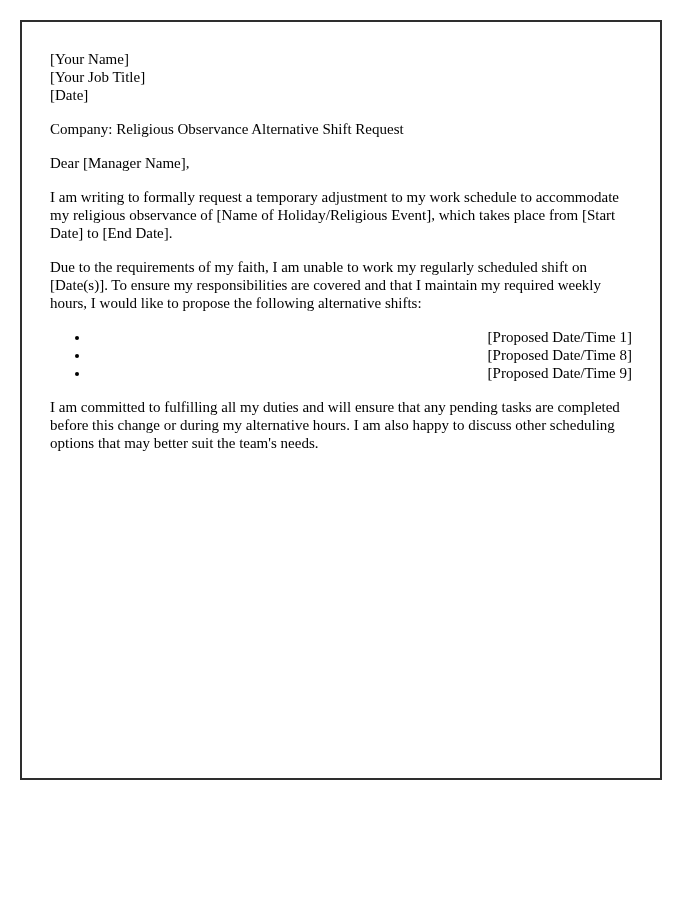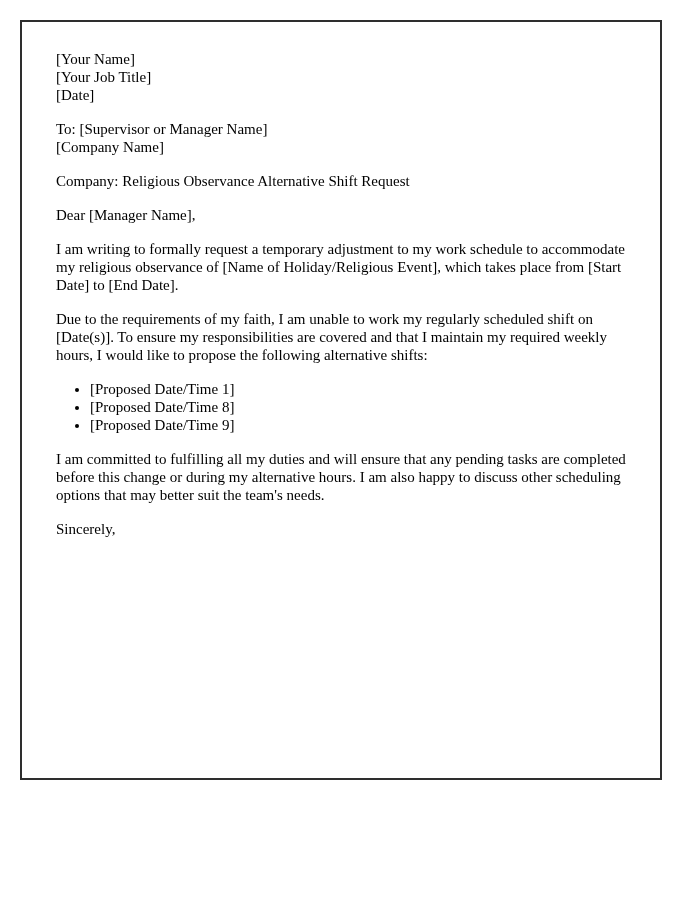--- a/index.html
+++ b/index.html
@@ -24,64 +24,60 @@
     border: 2px solid #2e2e2e;
     padding: 28px;
     background: #ffffff;
     color: #000000;
     font-family: "Liberation Serif", "DejaVu Serif", serif;
     font-size: 15px;
     line-height: 18px;
     overflow: hidden;
   }
   .block {
-    margin: 16px 6px;
+    margin: 16px 0;
   }
   .block:first-child {
     margin-top: 0;
   }
   ul.shift-list {
     margin: 16px 0;
     padding-left: 40px;
+    text-align: right;
   }
   ul.shift-list li {
     line-height: 18px;
   }
 </style>
 </head>
 <body>
 
 <div class="canvas">
   <div class="letter">
 
     <div class="block">
       <div>[Your Name]</div>
       <div>[Your Job Title]</div>
       <div>[Date]</div>
     </div>
 
-    <div class="block">
-      <div>To: [Supervisor or Manager Name]</div>
-      <div>[Company Name]</div>
-    </div>
 
     <div class="block">Company: Religious Observance Alternative Shift Request</div>
 
     <div class="block">Dear [Manager Name],</div>
 
     <div class="block">I am writing to formally request a temporary adjustment to my work schedule to accommodate my religious observance of [Name of Holiday/Religious Event], which takes place from [Start Date] to [End Date].</div>
 
     <div class="block">Due to the requirements of my faith, I am unable to work my regularly scheduled shift on [Date(s)]. To ensure my responsibilities are covered and that I maintain my required weekly hours, I would like to propose the following alternative shifts:</div>
 
     <ul class="shift-list">
       <li>[Proposed Date/Time 1]</li>
       <li>[Proposed Date/Time 8]</li>
       <li>[Proposed Date/Time 9]</li>
     </ul>
 
     <div class="block">I am committed to fulfilling all my duties and will ensure that any pending tasks are completed before this change or during my alternative hours. I am also happy to discuss other scheduling options that may better suit the team's needs.</div>
 
 
-    <div class="block">Sincerely,</div>
 
 
   </div>
 </div>
 
 </body></html>

